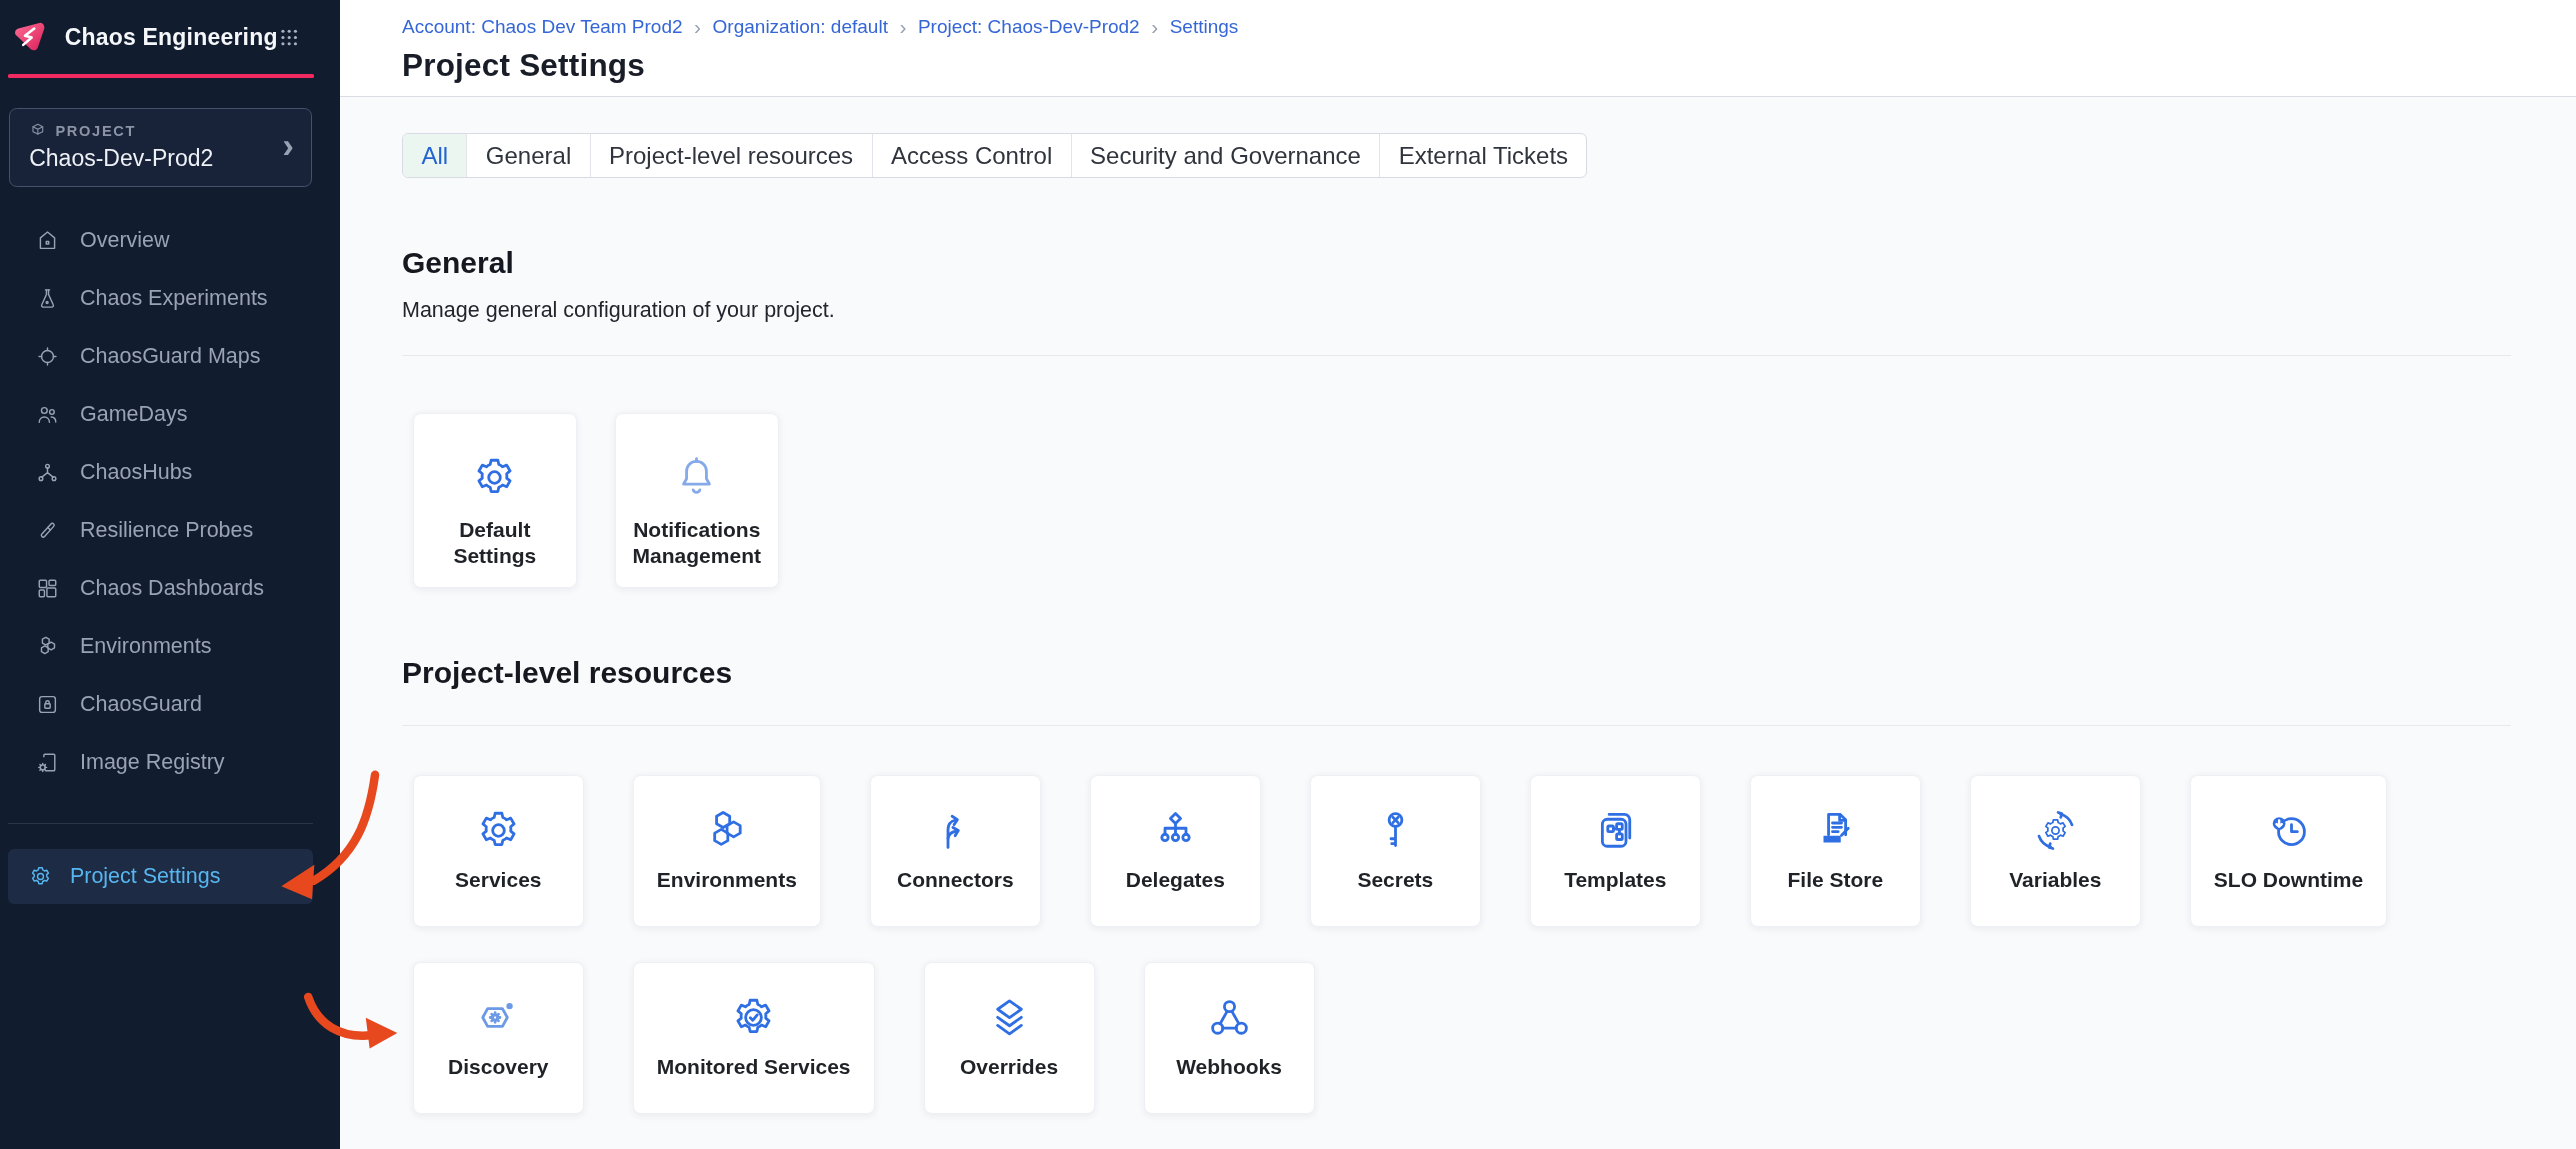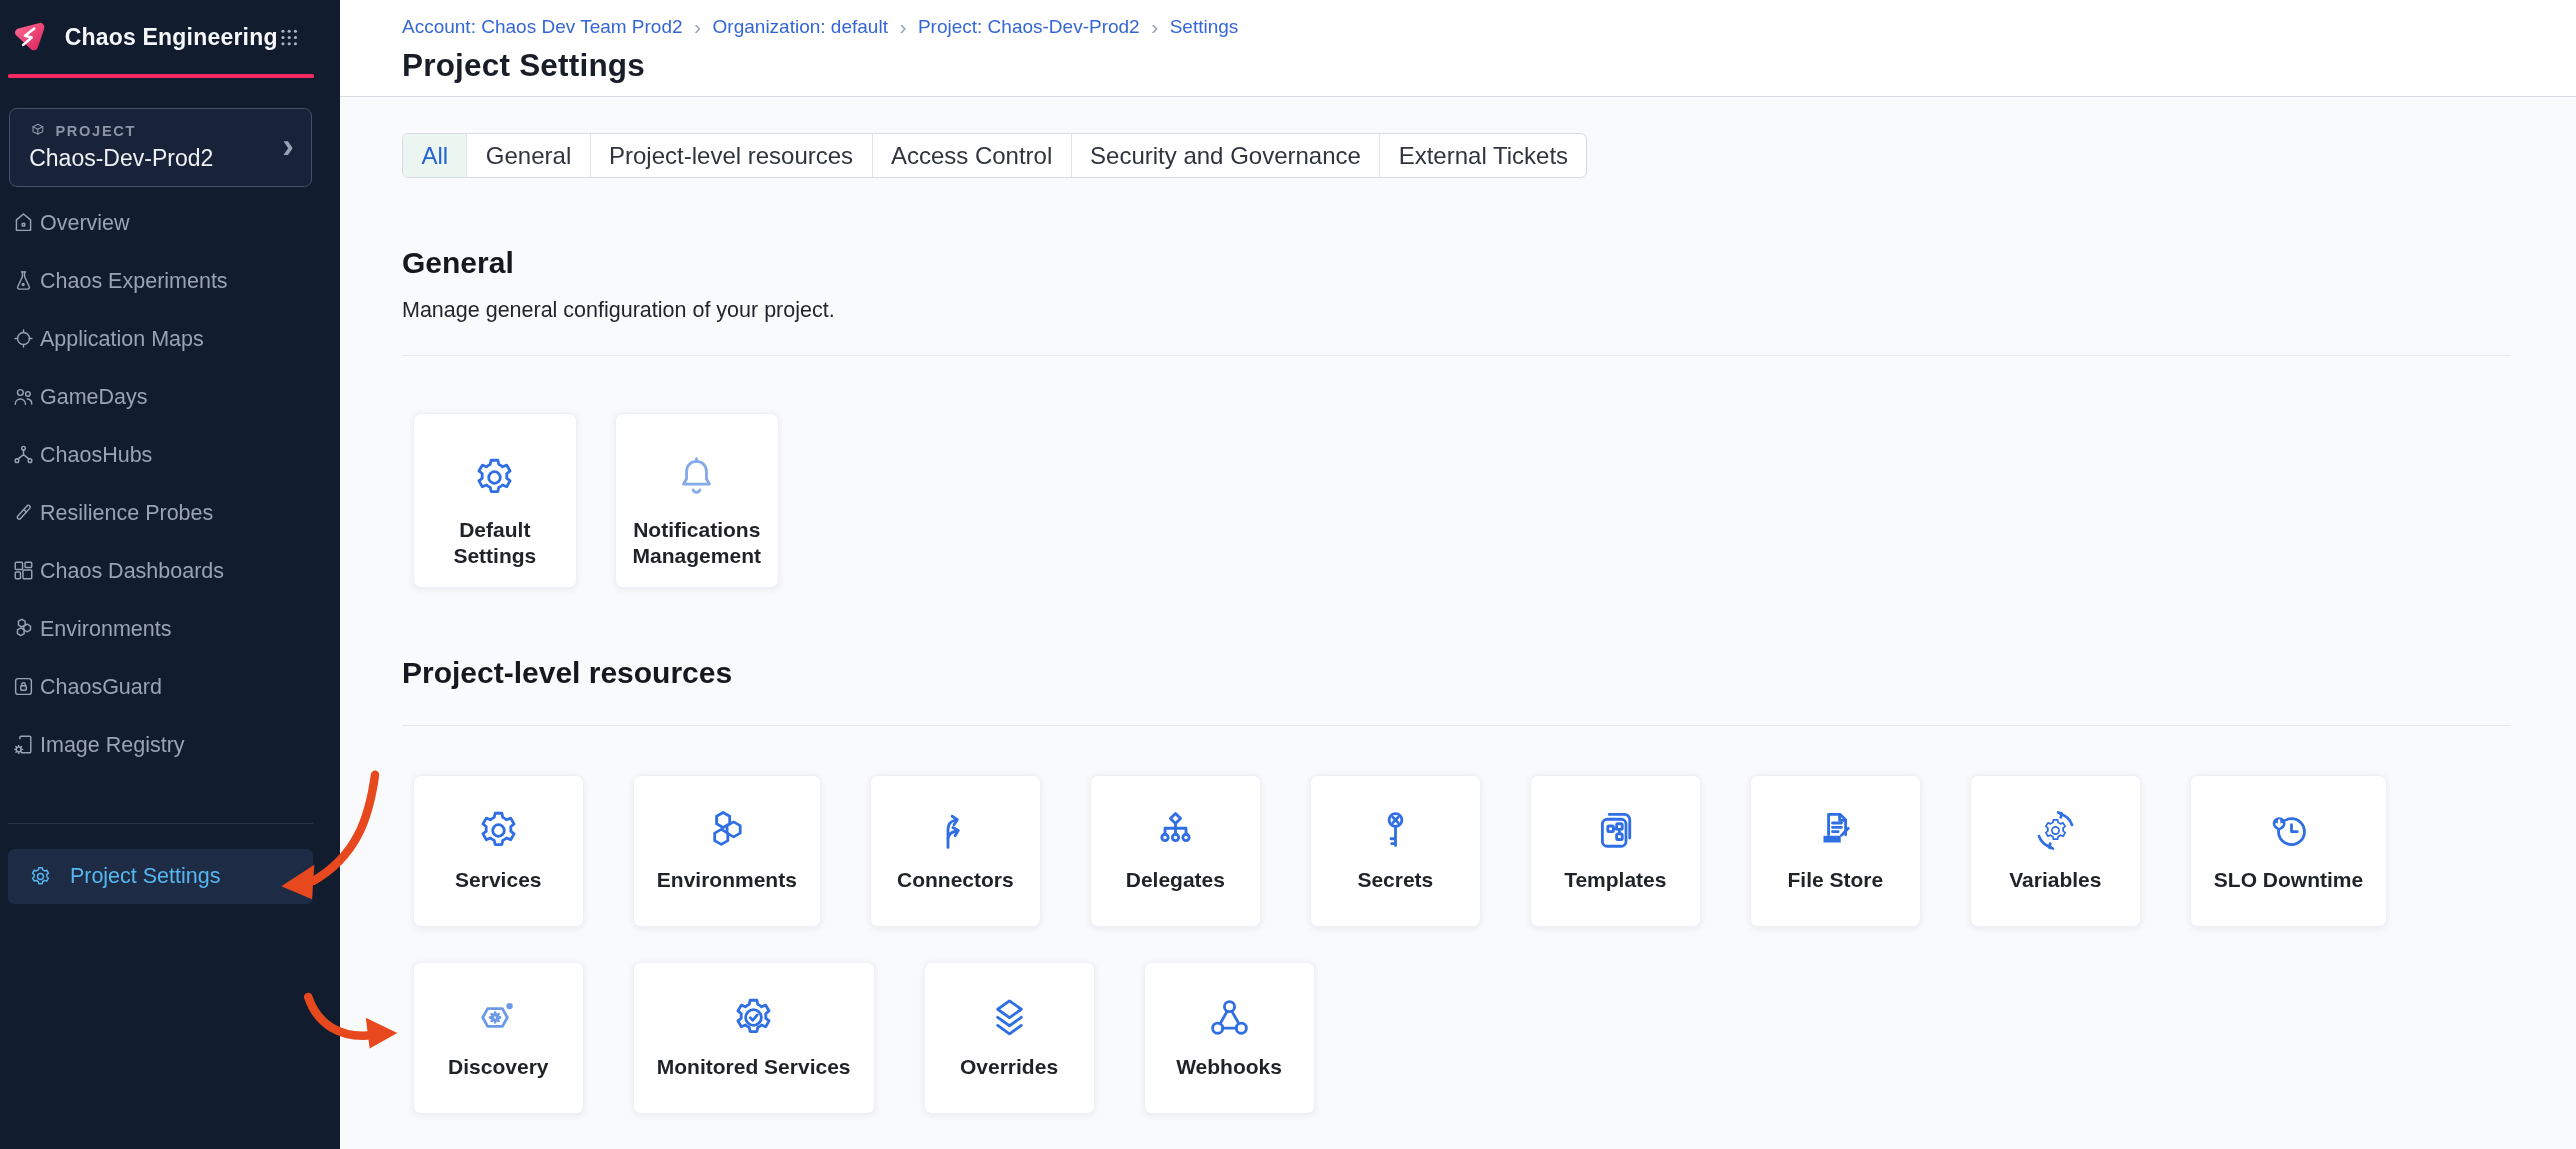--- a/index.html
+++ b/index.html
@@ -24,21 +24,21 @@
   .pink-line { margin-left:7.7px; width:306px; height:3.8px; background:#f22a61; border-radius:1.5px; }
 
   .project-box { margin:30px 28px 0 9.2px; height:79px; border:1.5px solid #46506a; border-radius:7.7px;
                  background:#18233a; padding:13px 15.4px 0 19px; position:relative; cursor:pointer; }
   .project-label-row { display:flex; align-items:center; gap:8.5px; color:#8b93a5; font-size:14.6px; font-weight:700; letter-spacing:1.7px; }
   .project-label-row svg { width:17.7px; height:17.7px; }
   .project-name { margin-top:5.4px; color:#eef1f5; font-size:23px; font-weight:500; }
   .project-chevron { position:absolute; right:17px; top:50%; transform:translateY(-54%); color:#98a1b3; font-size:35px; font-weight:700; }
 
   .nav { margin-top:24.6px; }
-  .nav-item { height:58px; display:flex; align-items:flex-start; padding-left:12px; gap:5px;
+  .nav-item { height:58px; display:flex; align-items:center; padding-left:36px; gap:21px;
               color:#9aa3b5; font-size:21.5px; cursor:pointer; white-space:nowrap; }
   .nav-item svg { width:23px; height:23px; flex:0 0 23px; }
   .nav-divider { margin:32px 27px 0 7.7px; border-top:1.5px solid #2b3547; }
   .settings-item { margin:25px 27px 0 7.7px; height:55px; border-radius:6.1px; background:#1d2b44;
                    color:#57b6ef; display:flex; align-items:center; padding-left:21.5px; gap:17.7px;
                    font-size:21.5px; font-weight:500; cursor:pointer; }
   .settings-item svg { width:23px; height:23px; }
 
   
   .main { position:absolute; left:340px; top:0; right:0; bottom:0; }
@@ -273,21 +273,21 @@
     <div class="nav-item">
       <svg class="ic" viewBox="0 0 30 30" width="23" height="23">
           <use href="#i-flask"></use>
         </svg>
       <span>Chaos Experiments</span>
     </div>
     <div class="nav-item">
       <svg class="ic" viewBox="0 0 30 30" width="23" height="23">
           <use href="#i-crosshair"></use>
         </svg>
-      <span>Application Maps</span>
+      <span>ChaosGuard Maps</span>
     </div>
     <div class="nav-item">
       <svg class="ic" viewBox="0 0 30 30" width="23" height="23">
           <use href="#i-people"></use>
         </svg>
       <span>GameDays</span>
     </div>
     <div class="nav-item">
       <svg class="ic" viewBox="0 0 30 30" width="23" height="23">
           <use href="#i-network"></use>

